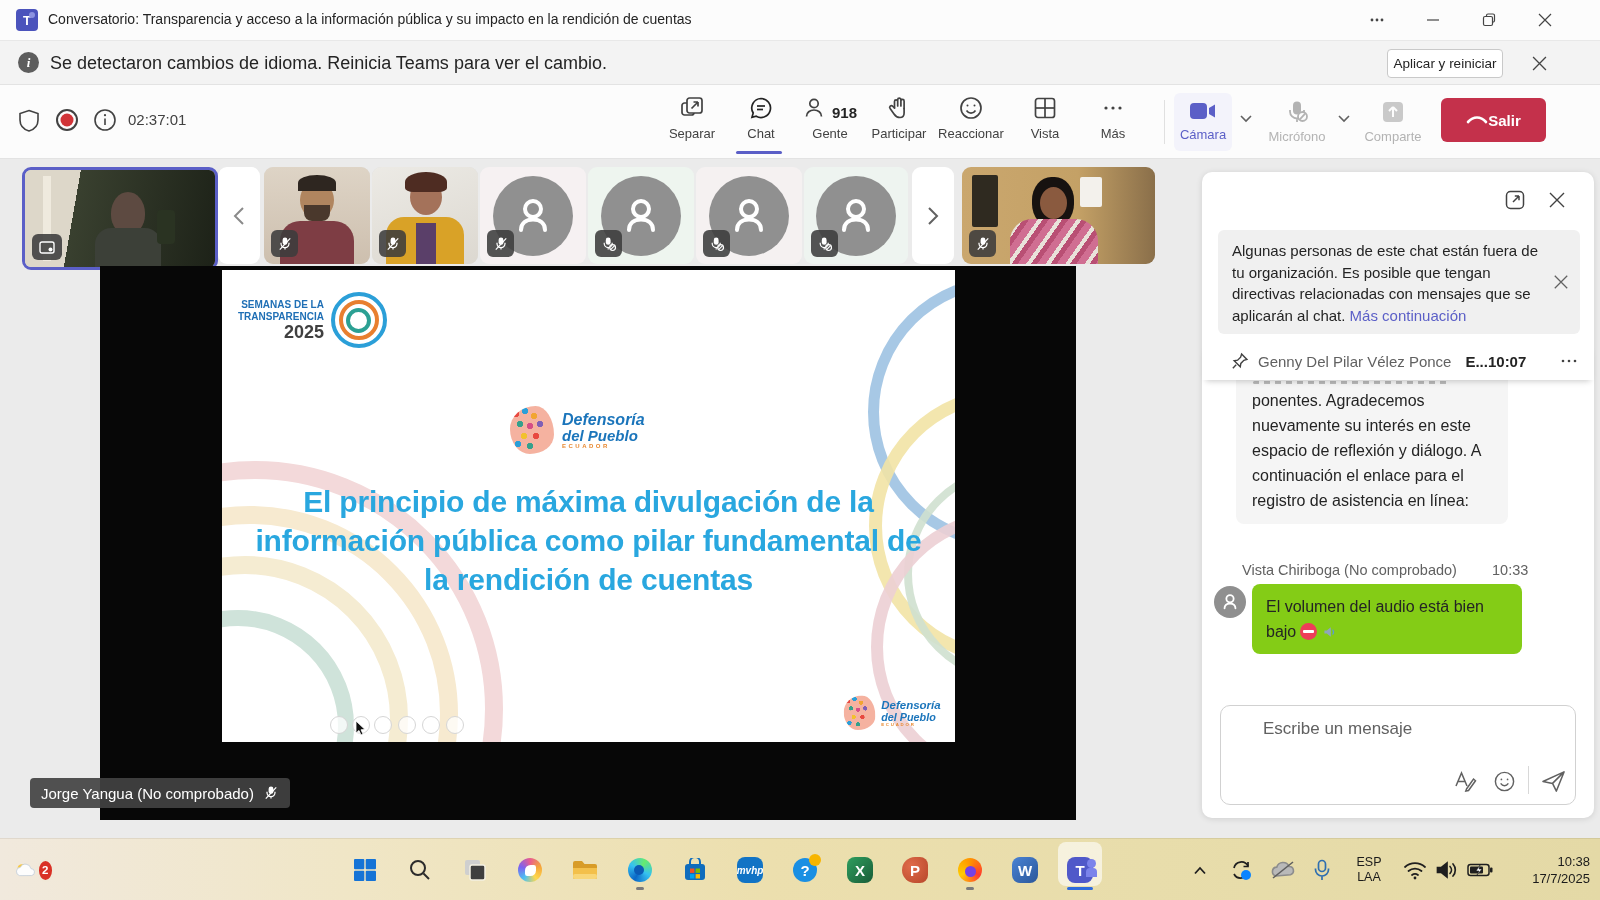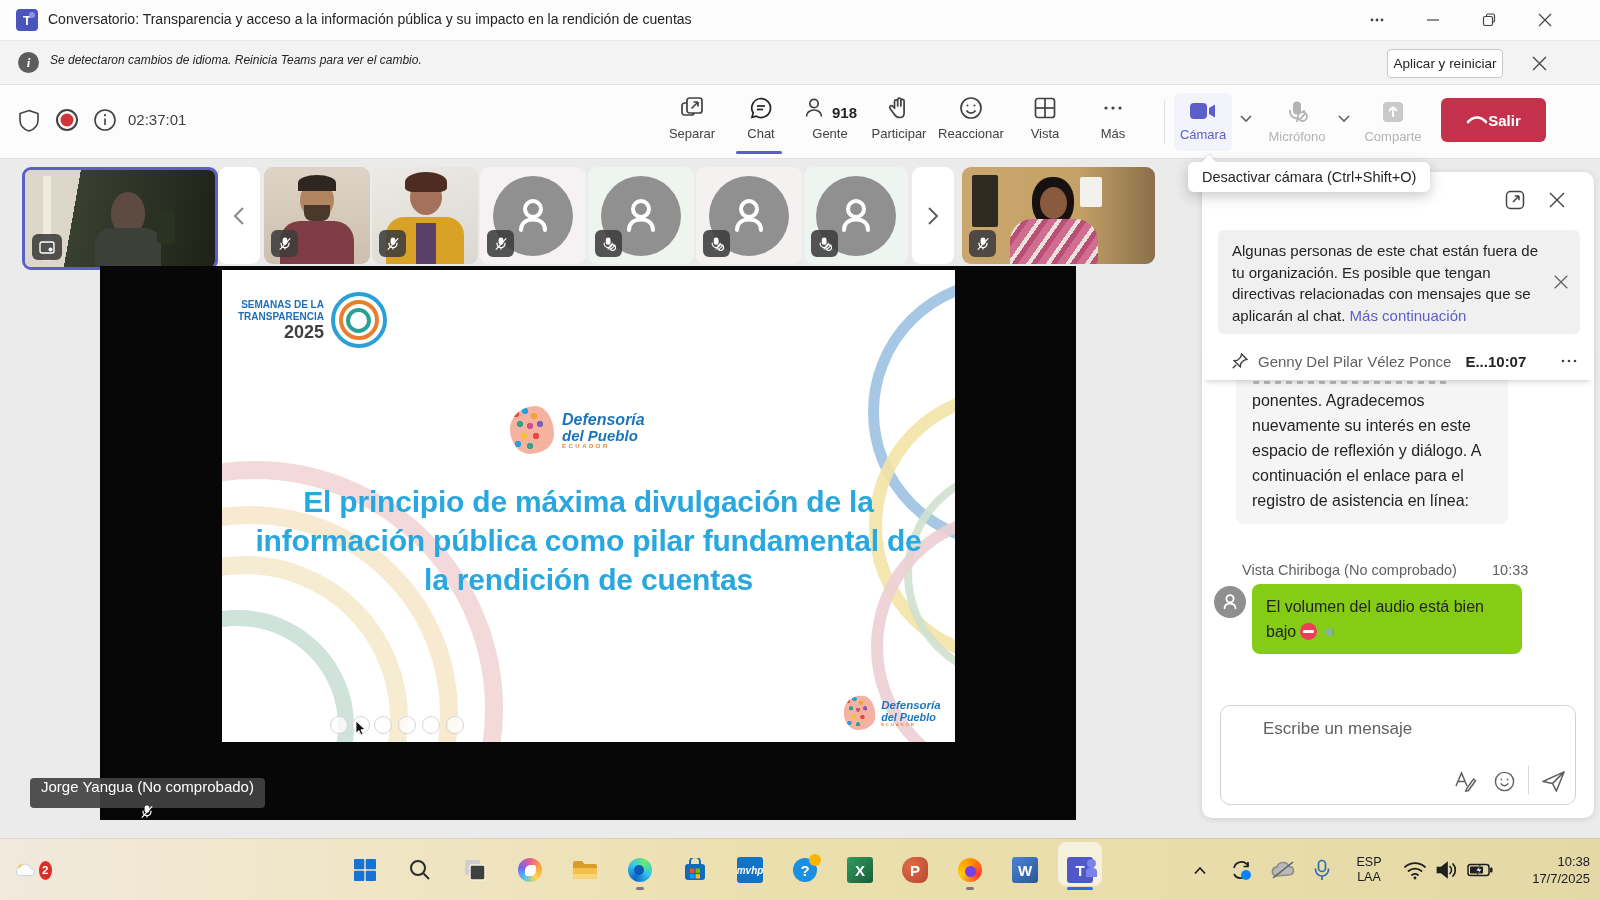--- a/index.html
+++ b/index.html
@@ -14,21 +14,21 @@
   .teams-logo{left:16px;top:9px;width:22px;height:22px;background:#4b53bc;border-radius:4px;color:#fff;
               font-size:13px;font-weight:bold;display:flex;align-items:center;justify-content:center;}
   .teams-logo i{position:absolute;right:3px;top:3px;width:6px;height:6px;background:#8b92e0;border-radius:50%;}
   .win-title{left:48px;top:11px;font-size:14px;color:#242424;white-space:nowrap;}
   .winbtn{top:0;width:46px;height:40px;display:flex;align-items:center;justify-content:center;color:#454545;}
 
   
   .banner{left:0;top:41px;width:1600px;height:43px;background:#f3f3f3;border-bottom:1px solid #e3e3e3;}
   .info-dot{left:18px;top:11px;width:21px;height:21px;border-radius:50%;background:#5d5d5d;color:#fff;
             font-size:13px;font-weight:bold;display:flex;align-items:center;justify-content:center;font-family:"Liberation Serif",serif;font-style:italic;}
-  .banner-text{left:50px;top:12px;font-size:12px;color:#242424;font-style:italic;}
+  .banner-text{left:50px;top:12px;font-size:18px;color:#242424;}
   .banner-btn{left:1387px;top:8px;width:114px;height:27px;border:1px solid #c9c9c9;border-radius:4px;background:#fff;
               font-size:13.5px;color:#242424;display:flex;align-items:center;justify-content:center;}
 
   
   .toolbar{left:0;top:85px;width:1600px;height:73px;background:#fcfcfc;border-bottom:1px solid #e3e3e3;}
   .tbtn{top:10px;width:66px;height:56px;display:flex;flex-direction:column;align-items:center;justify-content:flex-start;gap:5px;}
   .tbtn .lbl{font-size:13px;color:#424242;white-space:nowrap;}
   .tbtn .ic{height:26px;display:flex;align-items:flex-end;}
   .chat-underline{left:736px;top:66px;width:46px;height:3px;border-radius:2px;background:#5b5fc7;}
   .count{font-size:15px;font-weight:bold;color:#242424;margin-left:3px;}
@@ -65,21 +65,21 @@
          radial-gradient(circle 3px at 20px 20px,#d64e86 97%,transparent),
          radial-gradient(circle 3px at 30px 18px,#7f5fb5 97%,transparent),
          radial-gradient(circle 3px at 14px 30px,#f2c12e 97%,transparent),
          radial-gradient(circle 3px at 26px 30px,#e8483f 97%,transparent),
          radial-gradient(circle 3px at 8px 38px,#2b9fd8 97%,transparent),
          radial-gradient(circle 3px at 20px 40px,#35a08c 97%,transparent);}
   .org-name1{font-size:16px;font-weight:bold;font-style:italic;color:#1b75bb;line-height:16px;}
   .org-name2{font-size:15px;font-weight:bold;font-style:italic;color:#1b75bb;line-height:15px;}
   .org-country{font-size:6px;letter-spacing:2.5px;color:#e8882f;font-weight:bold;}
   .presenter-pill{left:30px;top:778px;height:30px;background:rgba(66,66,66,.92);border-radius:4px;color:#fff;
-                  display:flex;align-items:center;gap:9px;padding:0 11px;font-size:15px;flex-direction:column;}
+                  display:flex;align-items:center;gap:9px;padding:0 11px;font-size:15px;}
   .pctl{position:absolute;width:16px;height:16px;border-radius:50%;background:rgba(255,255,255,.75);border:1px solid #d6d6d6;}
 
   
   .chat-panel{left:1202px;top:172px;width:392px;height:646px;background:#fff;border-radius:10px;box-shadow:0 1px 6px rgba(0,0,0,.12);}
   .chat-title{left:25px;top:14px;font-size:20px;font-weight:bold;color:#242424;margin-top:44px;}
   .notice{left:16px;top:58px;width:362px;height:104px;background:#f0f0f0;border-radius:6px;box-sizing:border-box;padding:10px 36px 10px 14px;}
   .notice .txt{font-size:15px;line-height:21.5px;color:#242424;display:inline;}
   .notice .lnk{font-size:15px;line-height:21.5px;color:#5b5fc7;display:inline;}
   .pinned{left:0;top:170px;width:392px;height:38px;background:#fff;z-index:3;box-shadow:0 5px 6px -4px rgba(0,0,0,.22);
           display:flex;align-items:center;}
@@ -110,21 +110,21 @@
      background:linear-gradient(90deg,#f1e9dd 0%,#f0e6c6 22%,#ecdfae 48%,#e8ddab 72%,#e4d9a6 100%);
      border-top:1px solid rgba(0,0,0,.07);}
   .tb-ic{top:11px;width:40px;height:40px;display:flex;align-items:center;justify-content:center;}
   .run-dot{top:48px;width:8px;height:3px;border-radius:2px;background:#7a7a7a;}
   .teams-active{left:1058px;top:3px;width:44px;height:44px;background:rgba(255,255,255,.6);border-radius:8px;}
   .teams-bar{left:1067px;top:48px;width:26px;height:3px;border-radius:2px;background:#2f6bdc;}
   .tray-txt{font-size:12.5px;color:#1b1b1b;line-height:15px;text-align:center;}
   .clock{left:1470px;top:14px;width:120px;text-align:right;font-size:13px;color:#1b1b1b;line-height:17px;}
   .badge{left:36px;top:-4px;width:19px;height:19px;border-radius:50%;background:#d93025;color:#fff;font-size:11.5px;font-weight:bold;
          display:flex;align-items:center;justify-content:center;border:2px solid #f0e8d8;}
-  .sq-app{width:26px;height:26px;border-radius:3px;color:#fff;font-weight:bold;font-size:15px;display:flex;align-items:center;justify-content:center;}
+  .sq-app{width:26px;height:26px;border-radius:8px;color:#fff;font-weight:bold;font-size:15px;display:flex;align-items:center;justify-content:center;}
 </style>
 </head>
 <body>
 
 <div id="root">
 
   <div class="abs titlebar">
     <div class="abs teams-logo">T<i></i></div>
     <div class="abs win-title">Conversatorio: Transparencia y acceso a la información pública y su impacto en la rendición de cuentas</div>
     <div class="abs winbtn" style="left:1354px">
@@ -599,24 +599,20 @@
       </div>
       <div class="abs" style="left:307px;top:60px;width:1px;height:28px;background:#d8d8d8"></div>
       <div class="cicon" style="left:320px">
         <svg width="25" height="23" viewBox="0 0 26 24" fill="none" stroke="#616161" stroke-width="1.6" stroke-linejoin="round">
             <path d="M2 12 L24 2 L16 22 L12 14 Z M12 14 L24 2"></path>
           </svg>
       </div>
     </div>
   </div>
 
-  <div class="abs tooltip">
-    <div class="caret"></div>
-    <span>Desactivar cámara (Ctrl+Shift+O)</span>
-  </div>
 
   <div class="abs taskbar">
 
     <div class="abs tb-ic" style="left:14px">
       <svg width="32" height="24" viewBox="0 0 32 24">
           <circle cx="11" cy="10" r="6" fill="#f7c948"></circle>
           <path d="M8 20 a6 6 0 0 1 1-11.8 A8 8 0 0 1 24 10 a5 5 0 0 1 1 9.9 Z" fill="#fdfdfd" stroke="#b9c6d4" stroke-width="1"></path>
         </svg>
       <div class="badge">2</div>
     </div>

